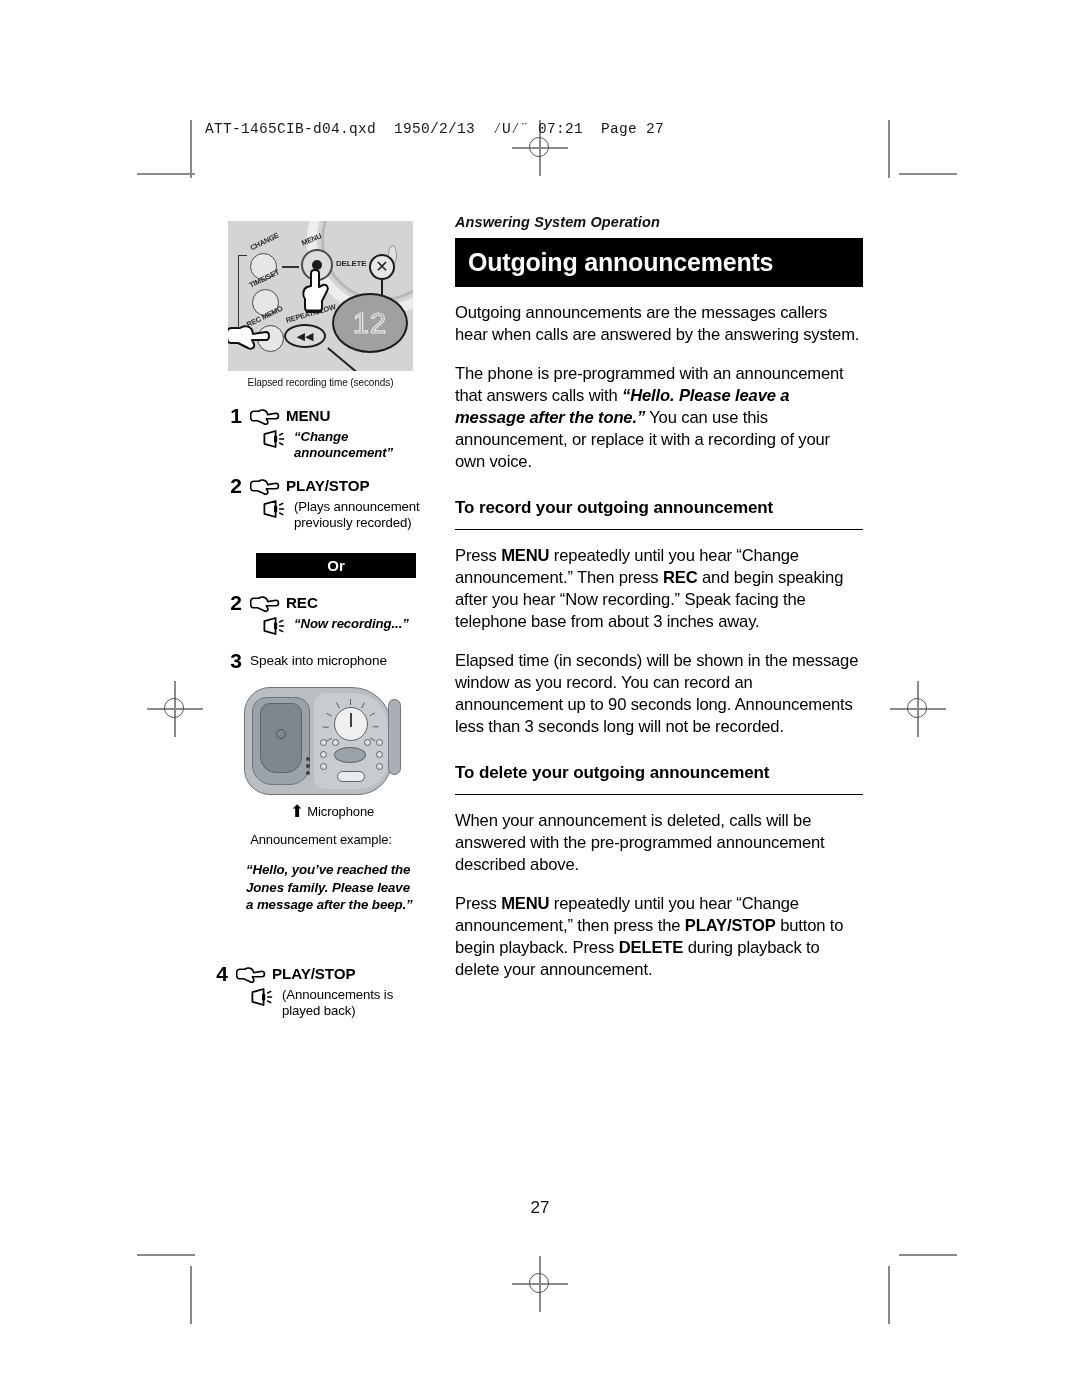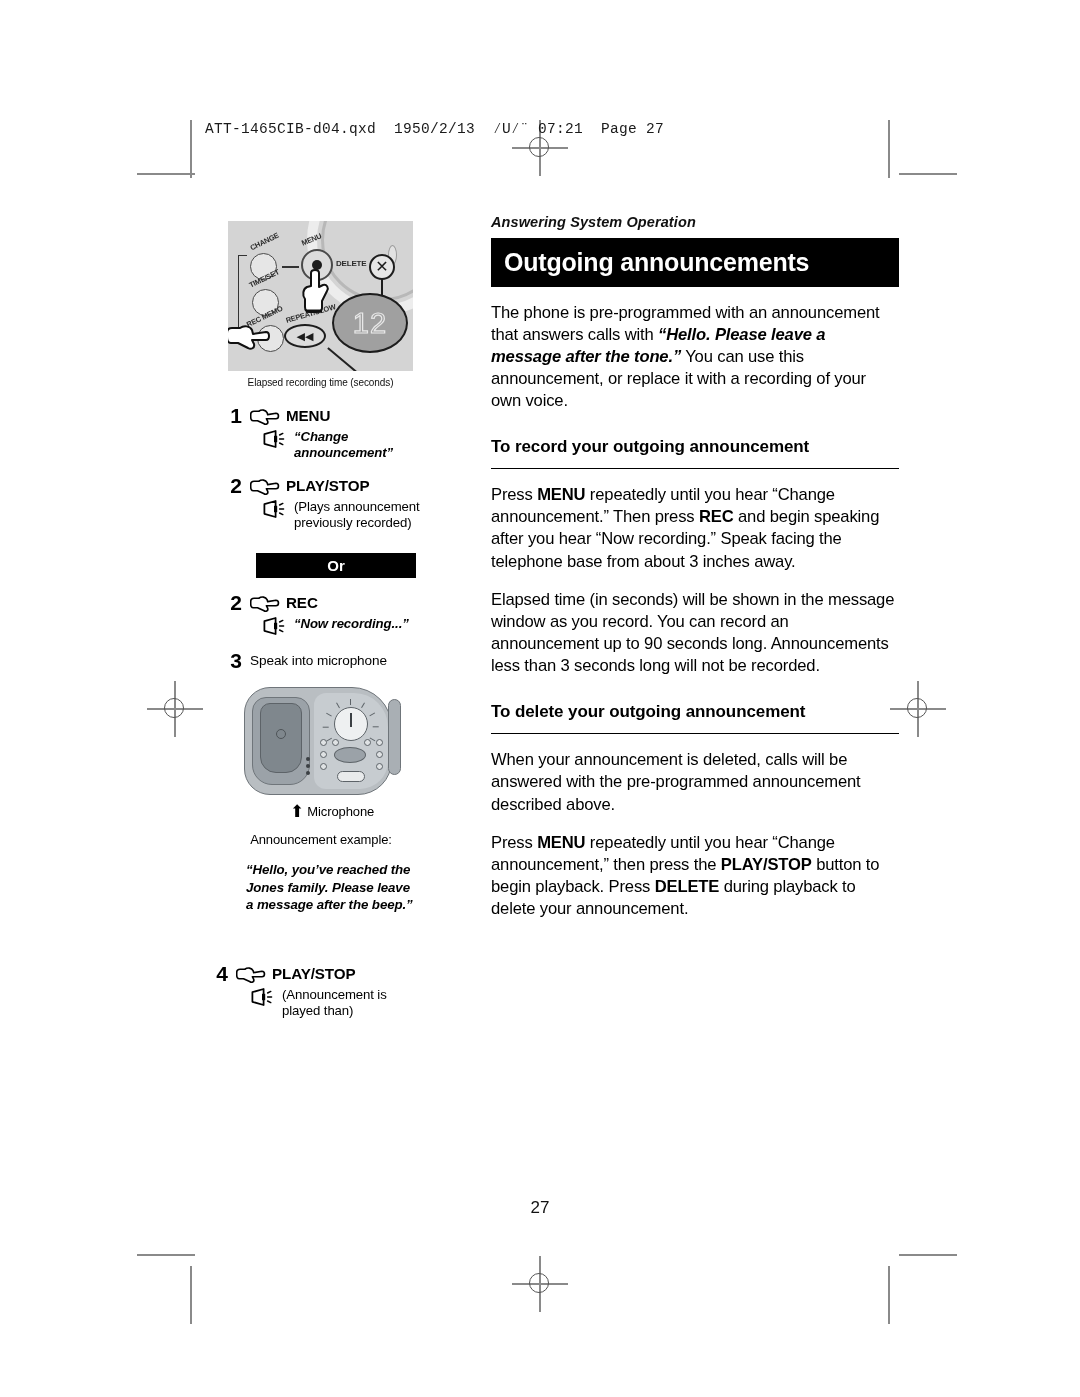--- a/index.html
+++ b/index.html
@@ -65,21 +65,20 @@
     left: 0; top: 16px;
     width: 1080px; height: 1397px;
   }
 
   
   .right-col {
     position: absolute;
     left: 455px;
     top: 198px;
     width: 408px;
-    margin-left: 36px;
   }
   .running-head {
     font-size: 14.5px;
     font-style: italic;
     font-weight: 600;
     color: #111;
     margin-bottom: 8px;
     letter-spacing: 0.1px;
   }
   .chapter-banner {
@@ -677,35 +676,36 @@
             <path d="M38 9 C43 9, 43 17, 38 17 L24 17 L26 21 C27 25, 23 26, 20 24 L11 20 L5 20 C2 20, 1 17, 1 14 L1 11 C1 8, 3 6, 6 6 L13 6 C17 3, 23 4, 25 8 L26 11 Z" fill="#ffffff" stroke="#000000" stroke-width="2.4" stroke-linejoin="round"></path>
           </svg>
           <span class="step-btn-label">PLAY/STOP</span>
         </div>
         <div class="feedback-row" style="padding-left:22px;">
           <svg class="ico-speaker" viewBox="0 0 30 24">
             <path d="M3 6 L17 2 L17 22 L3 18 Z" fill="#ffffff" stroke="#000000" stroke-width="2.2" stroke-linejoin="round"></path>
             <rect x="15" y="8" width="4" height="8" fill="#000000"></rect>
             <path d="M22 7 L26 5 M22 12 L27 12 M22 17 L26 19" stroke="#000000" stroke-width="1.8" stroke-linecap="round"></path>
           </svg>
-          <span class="feedback-text" style="max-width:112px; display:inline-block;">(Announcement is played than)</span>
+          <span class="feedback-text" style="max-width:112px; display:inline-block;">(Announcements is played back)</span>
         </div>
       </div>
     </div>
 
   </div>
 
   <div class="right-col">
 
     <div class="running-head">Answering System Operation</div>
 
     <div class="chapter-banner">
       <span class="title">Outgoing announcements</span>
     </div>
 
+    <p class="body-p">Outgoing announcements are the messages callers hear when calls are answered by the answering system.</p>
 
     <p class="body-p"><span>The phone is pre-programmed with an announcement that answers calls with </span><i class="quote-bi">“Hello. Please leave a message after the tone.”</i><span> You can use this announcement, or replace it with a recording of your own voice.</span></p>
 
     <div class="sub-head">To record your outgoing announcement</div>
 
     <p class="body-p"><span>Press </span><b class="inline-bold">MENU</b><span> repeatedly until you hear “Change announcement.” Then press </span><b class="inline-bold">REC</b><span> and begin speaking after you hear “Now recording.” Speak facing the telephone base from about 3 inches away.</span></p>
 
     <p class="body-p">Elapsed time (in seconds) will be shown in the message window as you record. You can record an announcement up to 90 seconds long. Announcements less than 3 seconds long will not be recorded.</p>
 
     <div class="sub-head">To delete your outgoing announcement</div>

